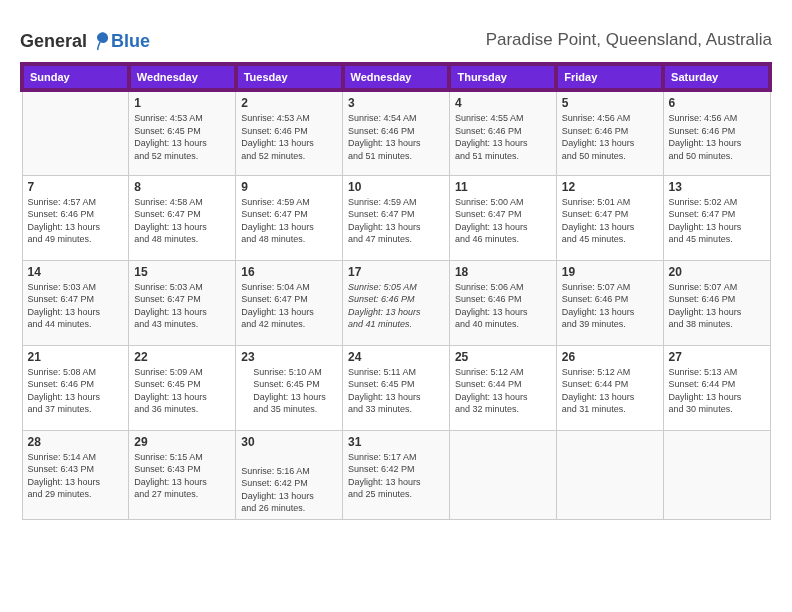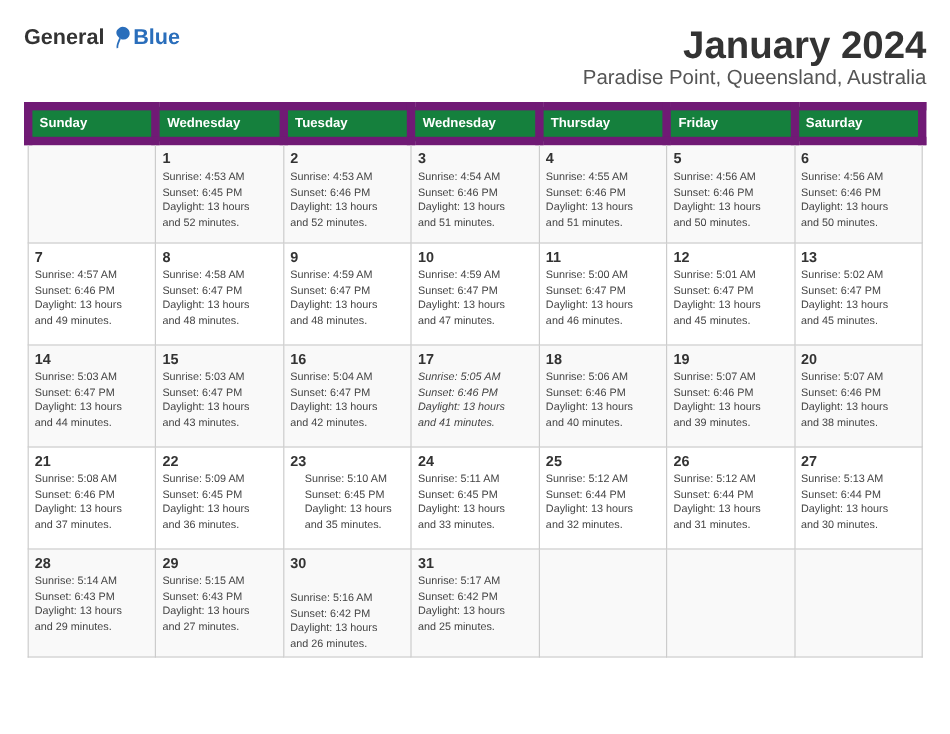--- a/index.html
+++ b/index.html
@@ -6,21 +6,21 @@
     body {
       font-family: Arial, sans-serif;
       background: #fff;
       width: 792px;
       height: 612px;
       overflow: hidden;
     }
     .page {
       width: 792px;
       height: 612px;
-      padding: 20px 20px 10px 20px;
+      padding: 30px 20px 10px 20px;
       background: #fff;
     }
     .header {
       display: flex;
       justify-content: space-between;
       align-items: flex-start;
       margin-bottom: 10px;
     }
     .logo {
       display: flex;
@@ -60,27 +60,27 @@
       font-size: 17px;
       color: #555;
       font-weight: normal;
     }
     .calendar {
       width: 100%;
       border-collapse: collapse;
       font-size: 10px;
     }
     .calendar thead th {
-      background-color: #15803d;
+      background-color: #6d28d9;
       color: #fff;
       text-align: left;
       padding: 5px 6px;
       font-size: 11px;
       font-weight: bold;
-      border: 7px solid #701a75;
+      border: 4px solid #701a75;
     }
     .calendar tbody td {
       border: 1px solid #ccc;
       vertical-align: top;
       padding: 4px 5px;
       width: 107px;
       min-height: 72px;
       height: 85px;
       background: #fff;
     }
@@ -115,21 +115,20 @@
       <div class="logo-text">
         <span class="logo-general">General</span>
         <svg class="logo-icon" viewBox="0 0 22 22" xmlns="http://www.w3.org/2000/svg">
           <path d="M11 3 C14 1, 20 4, 19 9 C18 13, 14 14, 11 12 C8 10, 6 6, 11 3Z" fill="#2a6ebb"></path>
           <path d="M11 12 C10 15, 8 18, 9 20" stroke="#2a6ebb" stroke-width="1.5" fill="none"></path>
         </svg>
         <span class="logo-blue">Blue</span>
       </div>
     </div>
     <div class="title-block">
-      <div class="month-title">January 2024</div>
       <div class="location-title">Paradise Point, Queensland, Australia</div>
     </div>
   </div>
 
   <table class="calendar">
     <thead>
       <tr>
       <th>Sunday</th>
           <th>Wednesday</th>
           <th>Tuesday</th>

